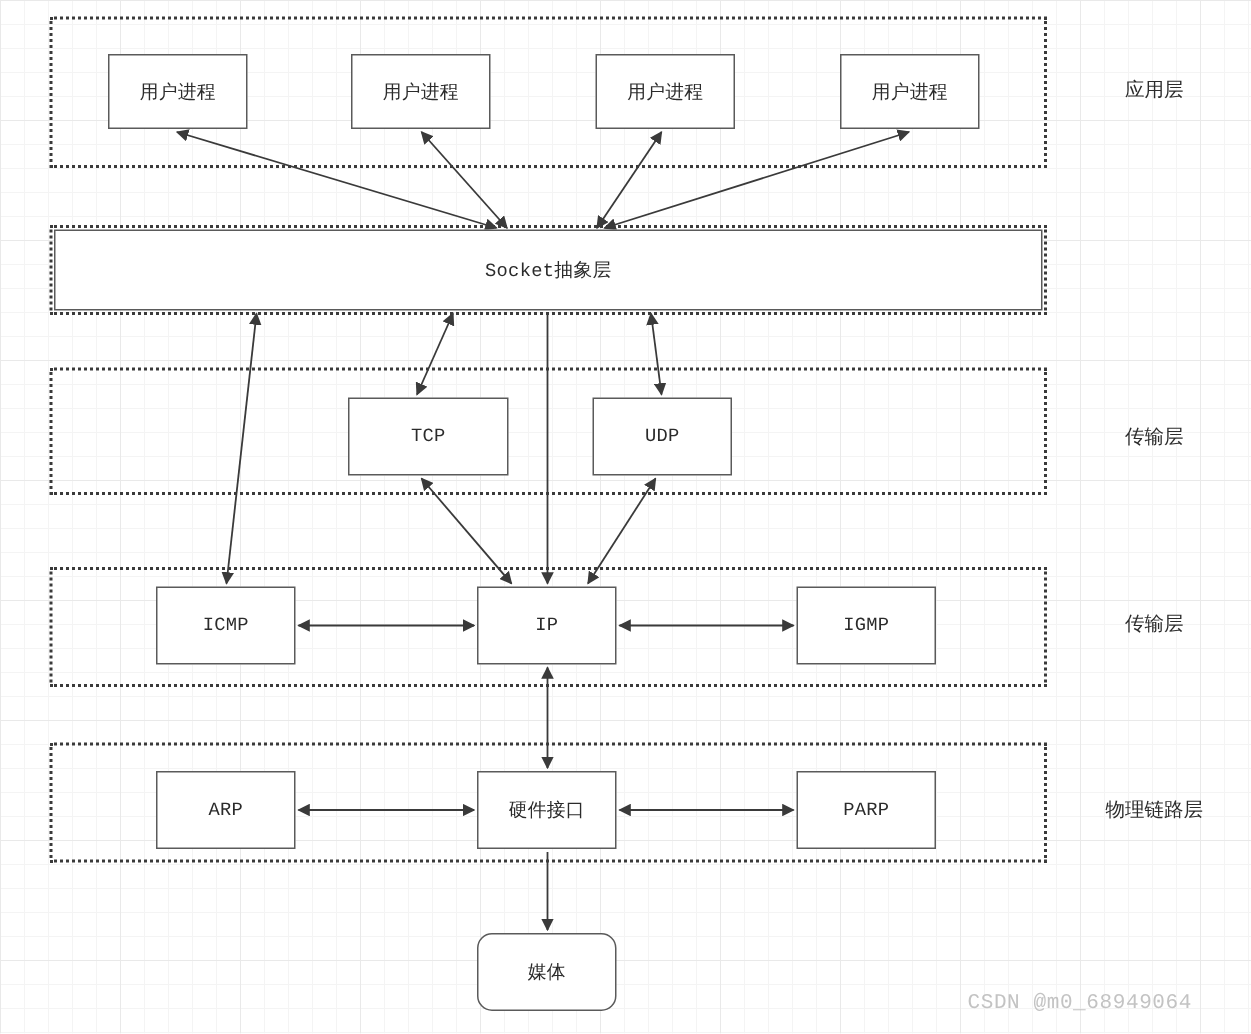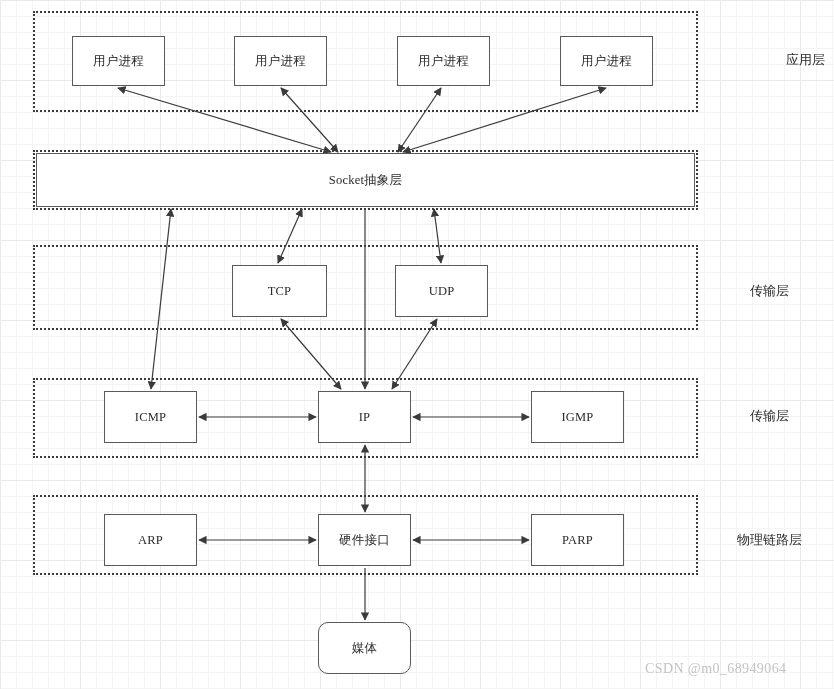--- a/index.html
+++ b/index.html
@@ -12,21 +12,21 @@
     width: 834px;
     height: 689px;
     background-color: #ffffff;
     background-image:
       linear-gradient(to right, #e9e9e9 1px, transparent 1px),
       linear-gradient(to bottom, #e9e9e9 1px, transparent 1px),
       linear-gradient(to right, #f4f4f4 1px, transparent 1px),
       linear-gradient(to bottom, #f4f4f4 1px, transparent 1px);
     background-size: 80px 80px, 80px 80px, 16px 16px, 16px 16px;
     background-position: 0 0, 0 0, 0 0, 0 0;
-    font-family: Liberation Serif, serif;
+    font-family: Liberation Mono, monospace;
     overflow: hidden;
   }
 
   
   .layer-box {
     position: absolute;
     border: 2px dotted #3a3a3a;
     box-sizing: border-box;
     background: transparent;
   }
@@ -115,33 +115,33 @@
       </g>
   </svg>
 
   <div class="node" style="left: 72px; top: 36px; width: 93px; height: 50px;">用户进程</div>
   <div class="node" style="left: 234px; top: 36px; width: 93px; height: 50px;">用户进程</div>
   <div class="node" style="left: 397px; top: 36px; width: 93px; height: 50px;">用户进程</div>
   <div class="node" style="left: 560px; top: 36px; width: 93px; height: 50px;">用户进程</div>
 
   <div class="node wide" style="left: 36px; top: 153px; width: 659px; height: 54px;">Socket抽象层</div>
 
-  <div class="node" style="left: 232px; top: 265px; width: 95px; height: 52px;">TCP</div>
+  <div class="node" style="left: 232px; top: 265px; width: 107px; height: 52px;">TCP</div>
   <div class="node" style="left: 395px; top: 265px; width: 93px; height: 52px;">UDP</div>
 
   <div class="node" style="left: 104px; top: 391px; width: 93px; height: 52px;">ICMP</div>
   <div class="node" style="left: 318px; top: 391px; width: 93px; height: 52px;">IP</div>
   <div class="node" style="left: 531px; top: 391px; width: 93px; height: 52px;">IGMP</div>
 
   <div class="node" style="left: 104px; top: 514px; width: 93px; height: 52px;">ARP</div>
   <div class="node" style="left: 531px; top: 514px; width: 93px; height: 52px;">PARP</div>
   <div class="node" style="left: 318px; top: 514px; width: 93px; height: 52px;">硬件接口</div>
 
   <div class="node" style="left: 318px; top: 622px; width: 93px; height: 52px; border-radius: 10px;">媒体</div>
 
-  <div class="layer-caption" style="left: 750px; top: 51px; margin-left: 36px;">应用层</div>
+  <div class="layer-caption" style="left: 750px; top: 51px;">应用层</div>
   <div class="layer-caption" style="left: 750px; top: 282px;">传输层</div>
   <div class="layer-caption" style="left: 750px; top: 407px;">传输层</div>
   <div class="layer-caption" style="left: 737px; top: 531px;">物理链路层</div>
 
   <div class="watermark" style="left: 645px; top: 661px;">CSDN @m0_68949064</div>
 
 </div>
 
 </body></html>

